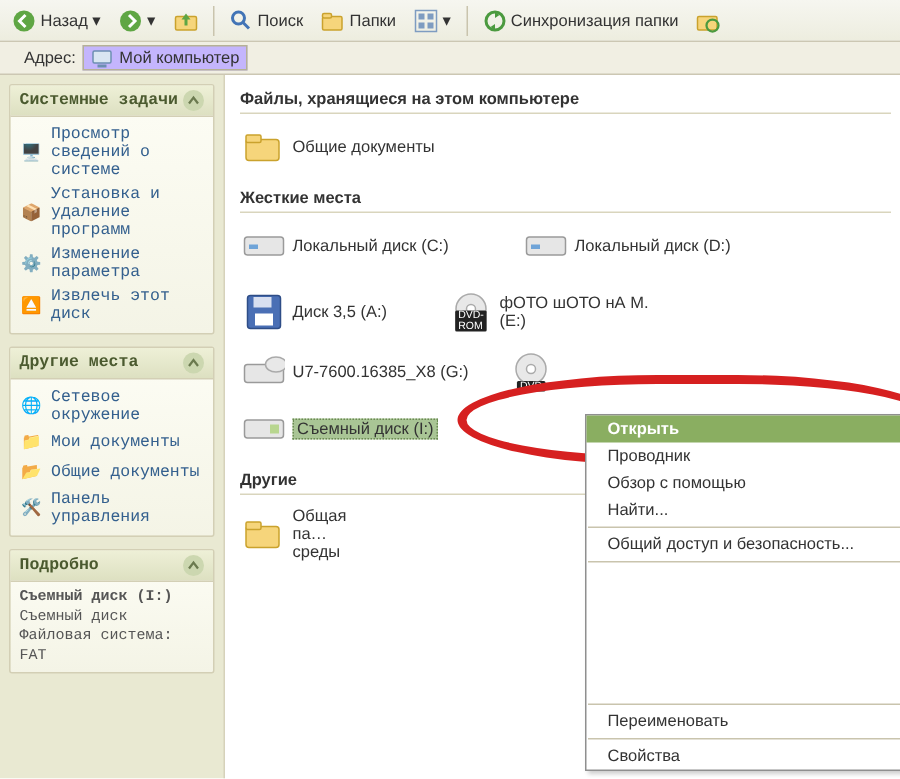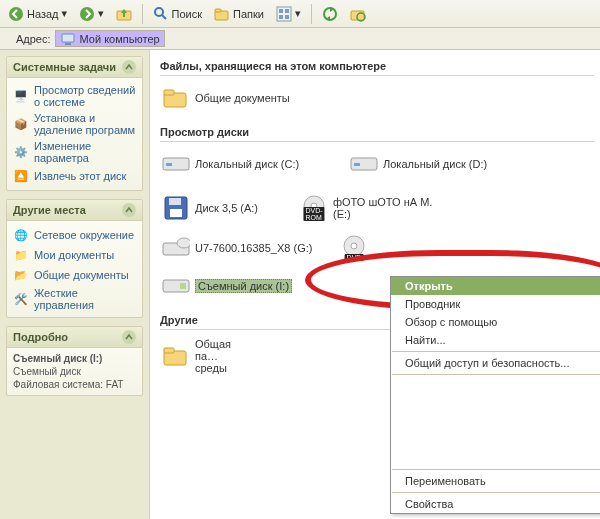--- a/index.html
+++ b/index.html
@@ -4,21 +4,21 @@
 <style>
   * { box-sizing: border-box; }
   body { margin:0; font-family: Tahoma, Arial, sans-serif; font-size:11px; color:#333; background:#fff; width:600px; height:519px; overflow:hidden; }
   .toolbar { height:28px; background:linear-gradient(#f6f6f0,#ededdf); border-bottom:1px solid #ccc7b3; display:flex; align-items:center; padding:0 4px; gap:4px;}
   .tbtn { display:flex; align-items:center; gap:3px; padding:2px 4px; border-radius:2px; cursor:default;}
   .vsep { width:1px; height:20px; background:#c9c4ad; margin:0 2px;}
   .addrbar { height:22px; background:#f1efe3; border-bottom:1px solid #ccc7b3; display:flex; align-items:center; padding:0 16px; gap:4px; font-size:11px;}
   .addrfield { flex:0 0 auto; height:17px; background:#c4b5fd; border:1px solid #b5b196; display:flex; align-items:center; padding:0 4px; gap:4px; min-width:110px;}
   .main { display:flex; height:calc(519px - 28px - 22px); }
   .sidebar { width:150px; background:#e9e9d2; padding:6px; display:flex; flex-direction:column; gap:8px; border-right:1px solid #d6d2ba;}
-  .panel { background:linear-gradient(#fdfdf5,#f4f4e6); border:1px solid #d3cfb5; border-radius:2px; }
+  .panel { background:linear-gradient(#fdfdf5,#f4f4e6); border:1px solid #d3cfb5; border-radius:2px;font-family:Liberation Mono, monospace; }
   .panel-hd { display:flex; align-items:center; justify-content:space-between; padding:3px 6px; font-weight:bold; font-size:11px; color:#4b5a2f; background:linear-gradient(#eef0d7,#dde0c1); border-bottom:1px solid #d3cfb5;}
   .panel-bd { padding:4px 6px; }
   .sitem { display:flex; align-items:center; gap:5px; padding:2px 0; color:#34608e; cursor:default;}
   .content { flex:1; padding:6px 6px 12px 10px; overflow:hidden; position:relative; background:#fff;}
   .grouphd { font-weight:bold; font-size:11px; color:#333; margin:4px 0 2px; border-bottom:1px solid #d9d5bd; padding-bottom:3px;}
   .row { display:flex; flex-wrap:wrap; gap:12px 18px; padding:6px 2px 10px;}
   .entry { display:flex; align-items:center; gap:5px; width:170px;}
   .entry .lbl { font-size:11px; }
   .ic { width:28px; height:28px; display:flex; align-items:center; justify-content:center; flex:0 0 28px;}
   .ic16 { width:16px; height:16px; display:flex; align-items:center; justify-content:center; flex:0 0 16px;}
@@ -99,20 +99,21 @@
   </div>
   <div class="vsep"></div>
   <div class="tbtn">
     <span class="ic16">
         <svg width="16" height="16">
           <circle cx="8" cy="8" r="6" fill="none" stroke="#4b9a3f" stroke-width="2"></circle>
           <path d="M8 2 L11 4 L8 6 Z" fill="#4b9a3f"></path>
           <path d="M8 14 L5 12 L8 10 Z" fill="#4b9a3f"></path>
         </svg>
       </span>
+    <span>Синхронизация папки</span>
   </div>
   <div class="tbtn">
     <span class="ic16">
         <svg width="16" height="16">
           <rect x="1" y="5" width="13" height="9" rx="1" fill="#f6d57b" stroke="#caa22d"></rect>
           <circle cx="11" cy="11" r="4" fill="none" stroke="#4b9a3f" stroke-width="1.5"></circle>
         </svg>
       </span>
   </div>
 </div>
@@ -179,21 +180,21 @@
         <div class="sitem">
             <span class="ic16">📁</span>
             <span>Мои документы</span>
           </div>
         <div class="sitem">
             <span class="ic16">📂</span>
             <span>Общие документы</span>
           </div>
         <div class="sitem">
             <span class="ic16">🛠️</span>
-            <span>Жесткие управления</span>
+            <span>Панель управления</span>
           </div>
       </div>
     </div>
 
     <div class="panel">
       <div class="panel-hd">
         <span>Подробно</span>
         <span class="chev">
             <svg width="8" height="8">
               <path d="M1 6 L4 2 L7 6" stroke="#6b7a4f" fill="none" stroke-width="1.5"></path>
@@ -215,21 +216,21 @@
         <span class="ic">
             <svg width="28" height="28">
               <rect x="2" y="9" width="22" height="14" rx="2" fill="#f6d57b" stroke="#caa22d"></rect>
               <rect x="2" y="6" width="10" height="5" rx="1" fill="#f6d57b" stroke="#caa22d"></rect>
             </svg>
           </span>
         <span class="lbl">Общие документы</span>
       </div>
     </div>
 
-    <div class="grouphd">Просмотр диски</div>
+    <div class="grouphd">Жесткие места</div>
     <div class="row">
       <div class="entry">
         <span class="ic">
             <svg width="28" height="20">
               <rect x="1" y="4" width="26" height="12" rx="2" fill="#e6e6e6" stroke="#9a9a9a"></rect>
               <rect x="4" y="9" width="6" height="3" fill="#6fa4d8"></rect>
             </svg>
           </span>
         <span class="lbl">Локальный диск (C:)</span>
       </div>

